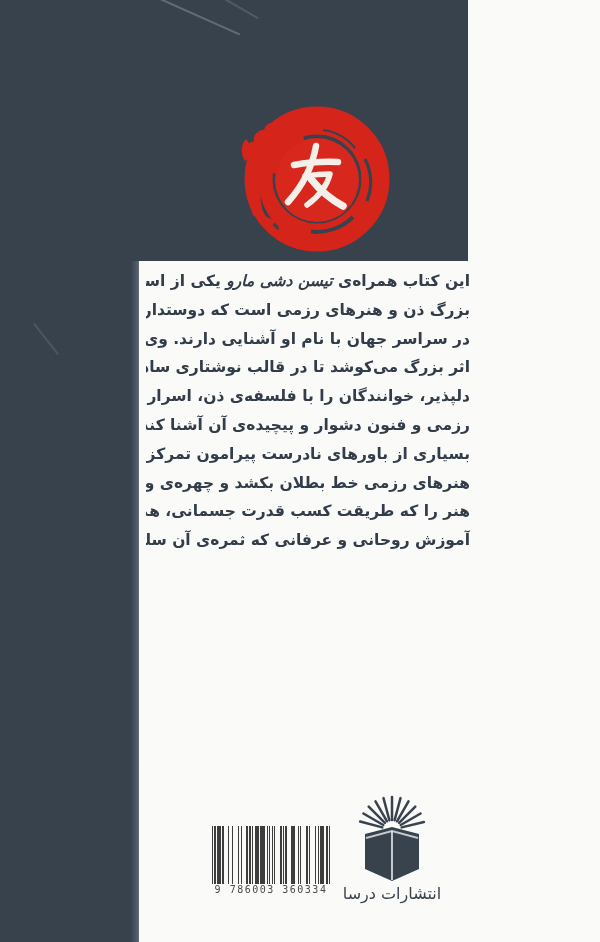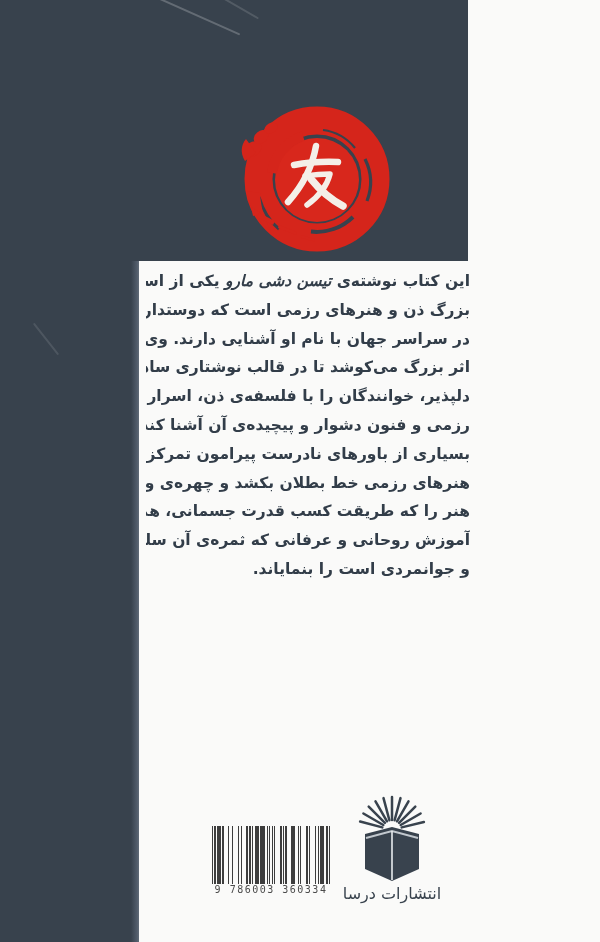--- a/index.html
+++ b/index.html
@@ -91,31 +91,30 @@
       <g stroke="#f4efe8" fill="none" stroke-linecap="round" stroke-linejoin="round">
         <path d="M -23,-14 Q -2,-18 21,-17" stroke-width="6.5"></path>
         <path d="M -1,-33 C -4,-16 -11,3 -29,23" stroke-width="6.5"></path>
         <path d="M -12,-3 Q 2,-5 13,-5 C 10,7 1,18 -10,26" stroke-width="5.5"></path>
         <path d="M -6,0 C 2,10 13,20 26,27" stroke-width="7.5"></path>
       </g>
     </svg>
   </div>
 
   <div class="synopsis">
-    <div class="text-line"><span>این کتاب نوشته‌ی </span><em>تیسن دشی مارو</em><span> یکی از استادان</span></div>
+    <div class="text-line"><span>این کتاب همراه‌ی </span><em>تیسن دشی مارو</em><span> یکی از استادان</span></div>
     <div class="text-line">بزرگ ذن و هنرهای رزمی است که دوستداران ذن</div>
     <div class="text-line">در سراسر جهان با نام او آشنایی دارند. وی در این</div>
     <div class="text-line">اثر بزرگ می‌کوشد تا در قالب نوشتاری ساده و</div>
     <div class="text-line">دلپذیر، خوانندگان را با فلسفه‌ی ذن، اسرار هنرهای</div>
     <div class="text-line">رزمی و فنون دشوار و پیچیده‌ی آن آشنا کند و بر</div>
     <div class="text-line">بسیاری از باورهای نادرست پیرامون تمرکز ناب و</div>
     <div class="text-line">هنرهای رزمی خط بطلان بکشد و چهره‌ی واقعی این</div>
     <div class="text-line">هنر را که طریقت کسب قدرت جسمانی، همراه با</div>
     <div class="text-line">آموزش روحانی و عرفانی که ثمره‌ی آن سلحشوری</div>
-    <div class="text-line last">و جوانمردی است را بنمایاند.</div>
   </div>
 
   <div class="barcode">
     <svg id="barcode-svg" width="118" height="58" shape-rendering="crispEdges">
         <rect x="0.00" y="0" width="1.24" height="58" fill="#3d3d3d"></rect>
         <rect x="2.48" y="0" width="1.24" height="58" fill="#3d3d3d"></rect>
         <rect x="4.97" y="0" width="3.73" height="58" fill="#3d3d3d"></rect>
         <rect x="9.94" y="0" width="2.48" height="58" fill="#3d3d3d"></rect>
         <rect x="16.15" y="0" width="1.24" height="58" fill="#3d3d3d"></rect>
         <rect x="19.87" y="0" width="1.24" height="58" fill="#3d3d3d"></rect>

